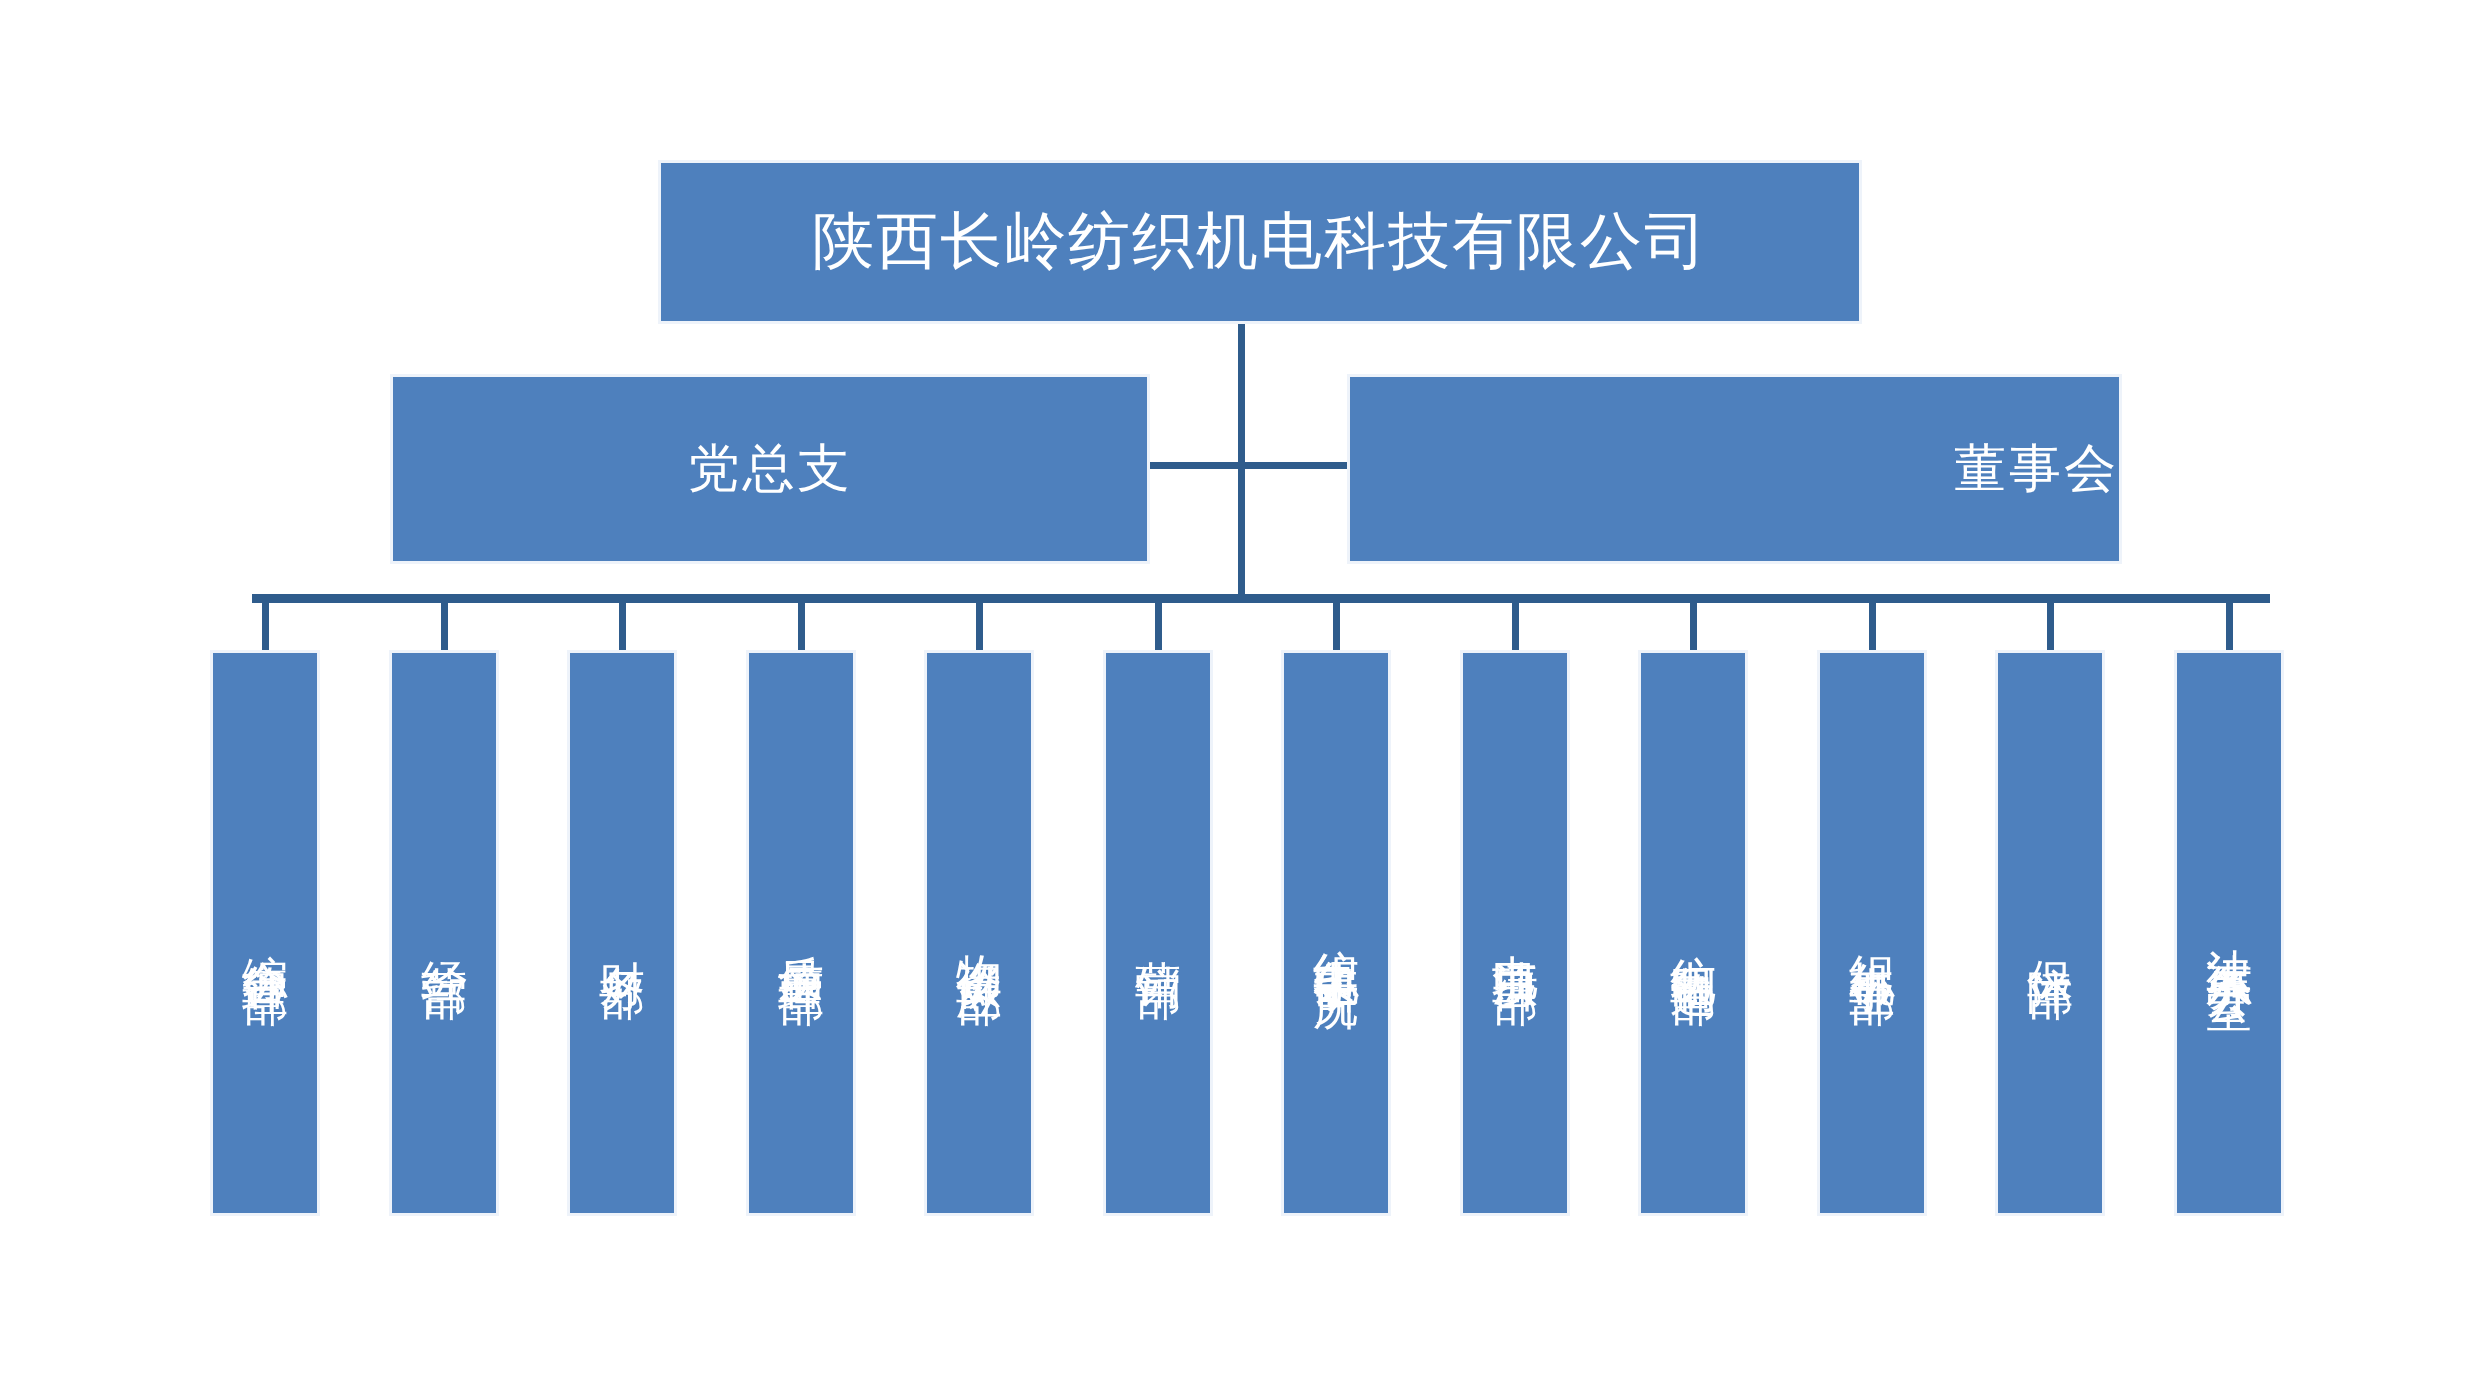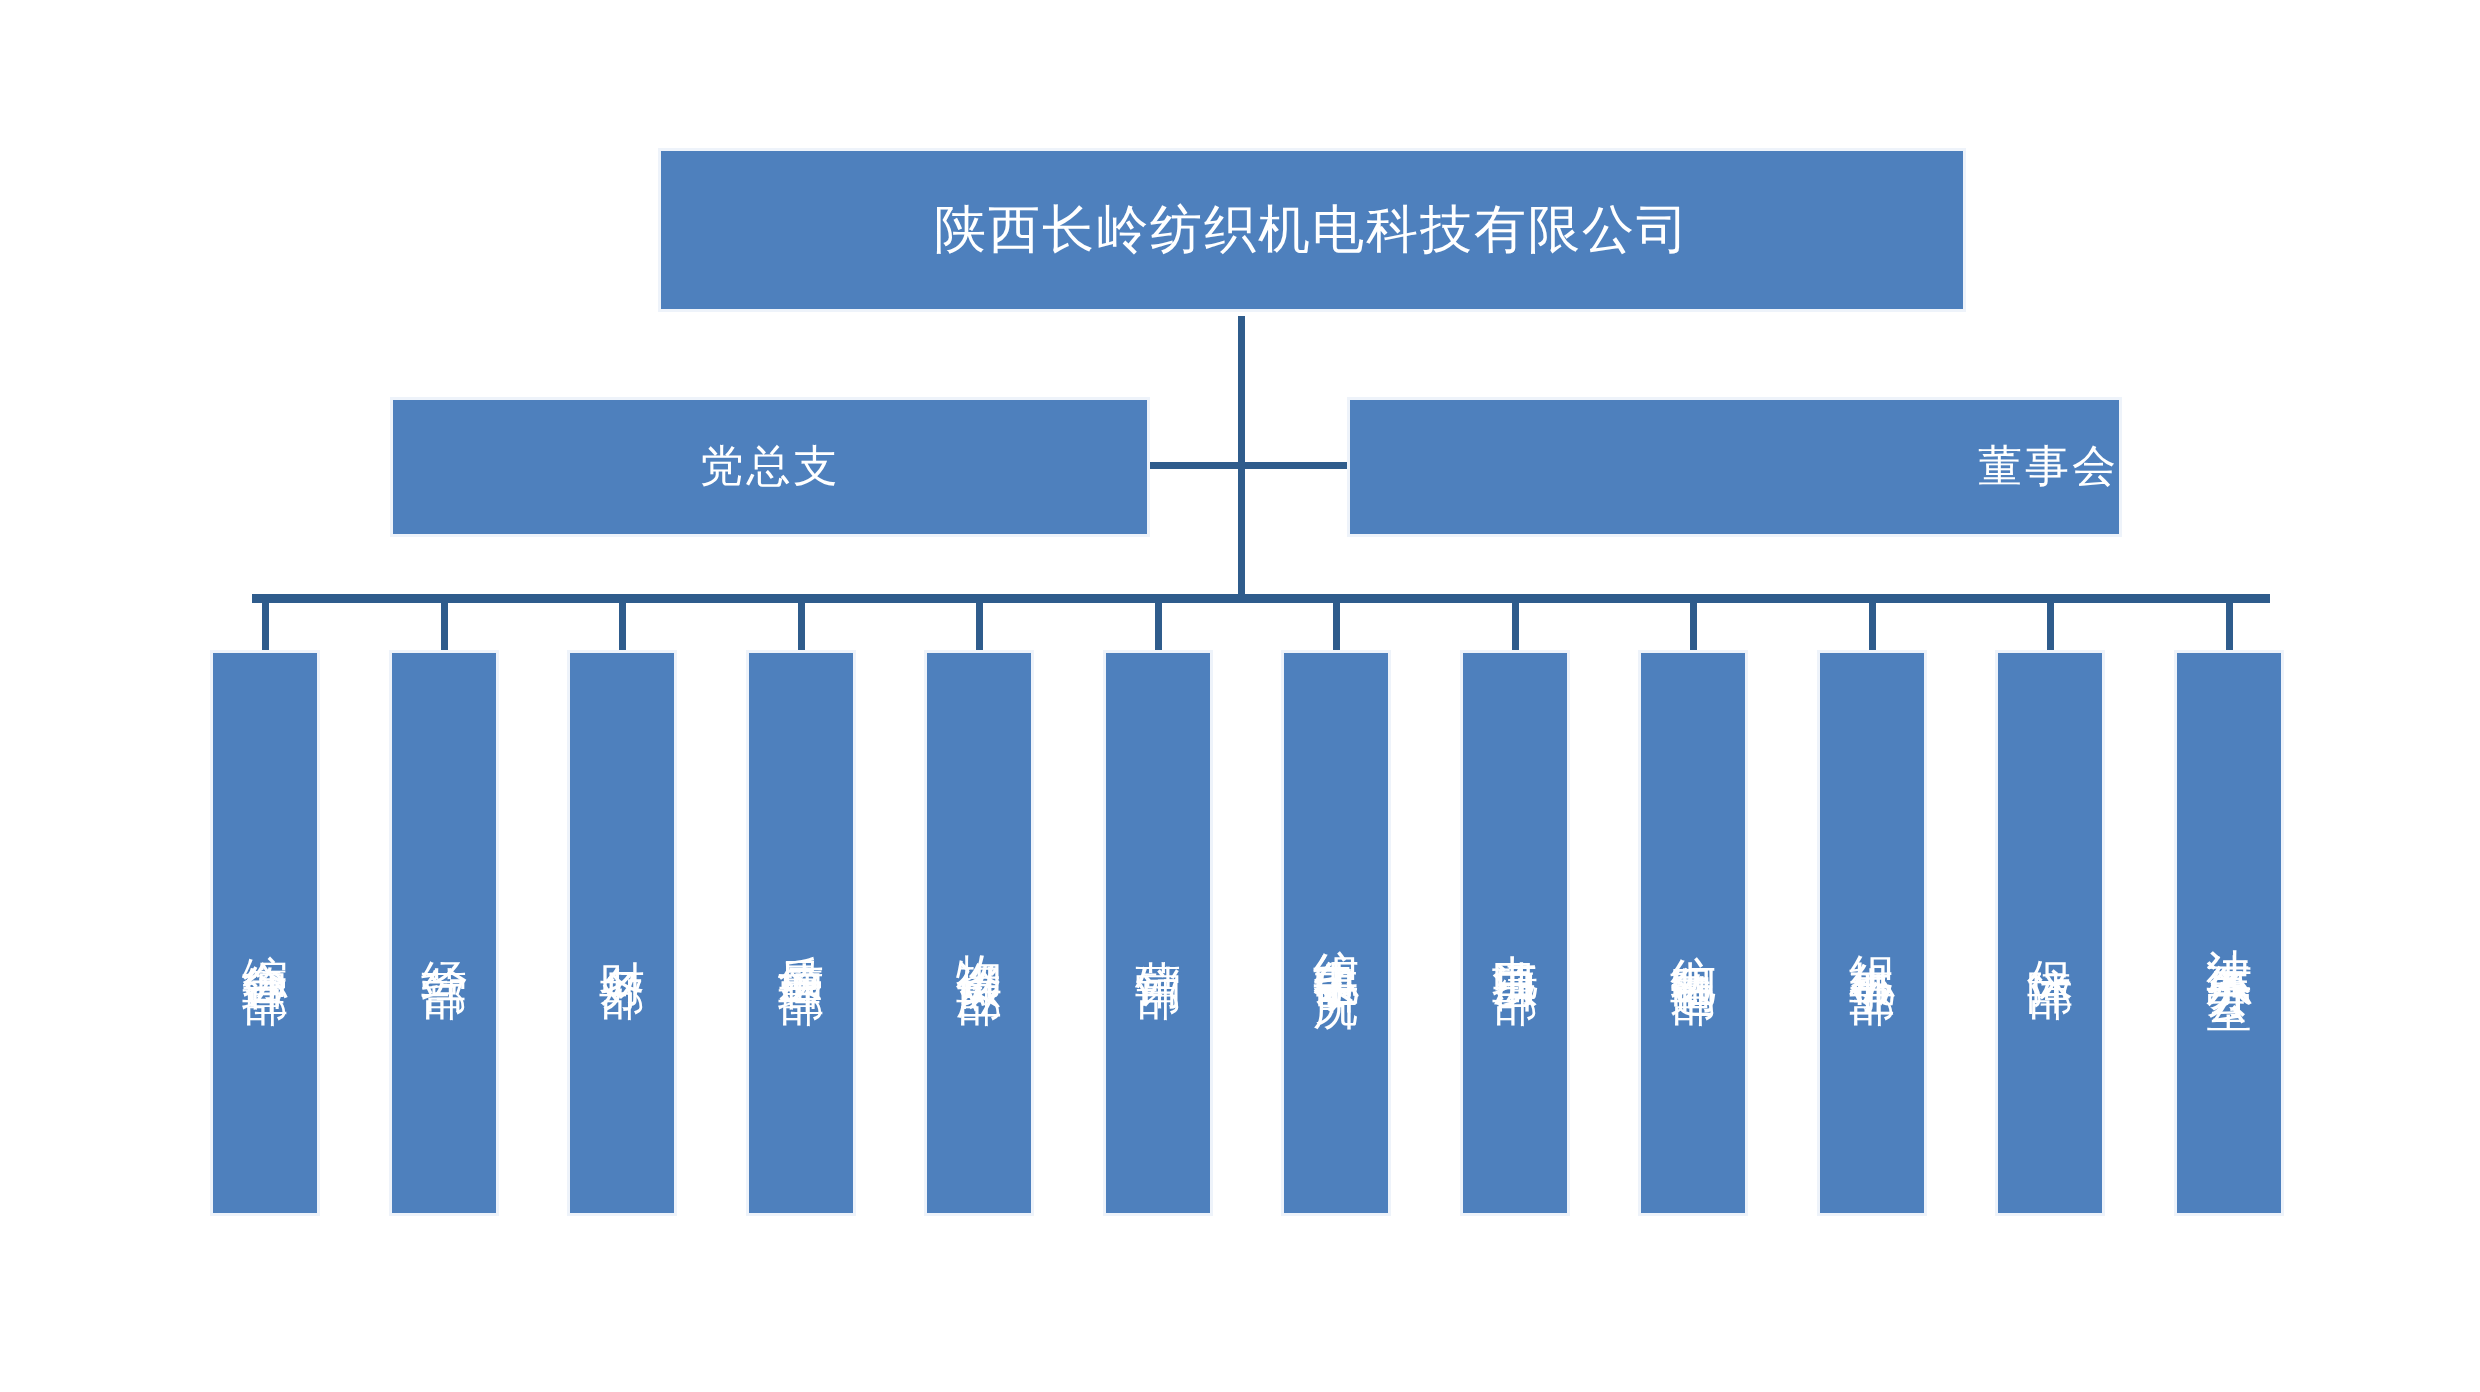--- a/index.html
+++ b/index.html
@@ -29,32 +29,32 @@
     align-items: center;
     justify-content: center;
     color: #FFFFFF;
     text-align: center;
     line-height: 1.18;
   }
 
   
   .node-root {
     left: 658px;
-    top: 148px;
-    width: 1308px;
+    top: 160px;
+    width: 1204px;
     height: 164px;
-    font-size: 52px;
+    font-size: 62px;
     letter-spacing: 2px;
   }
 
   
   .node-l2 {
-    top: 397px;
-    height: 140px;
-    font-size: 44px;
+    top: 374px;
+    height: 190px;
+    font-size: 52px;
     letter-spacing: 3px;
   }
   .node-party  { left: 390px;  width: 760px; }
   .node-board  { left: 1347px; width: 775px; justify-content: flex-end; }
 
   
   .node-dept {
     top: 650px;
     width: 110px;
     height: 566px;

